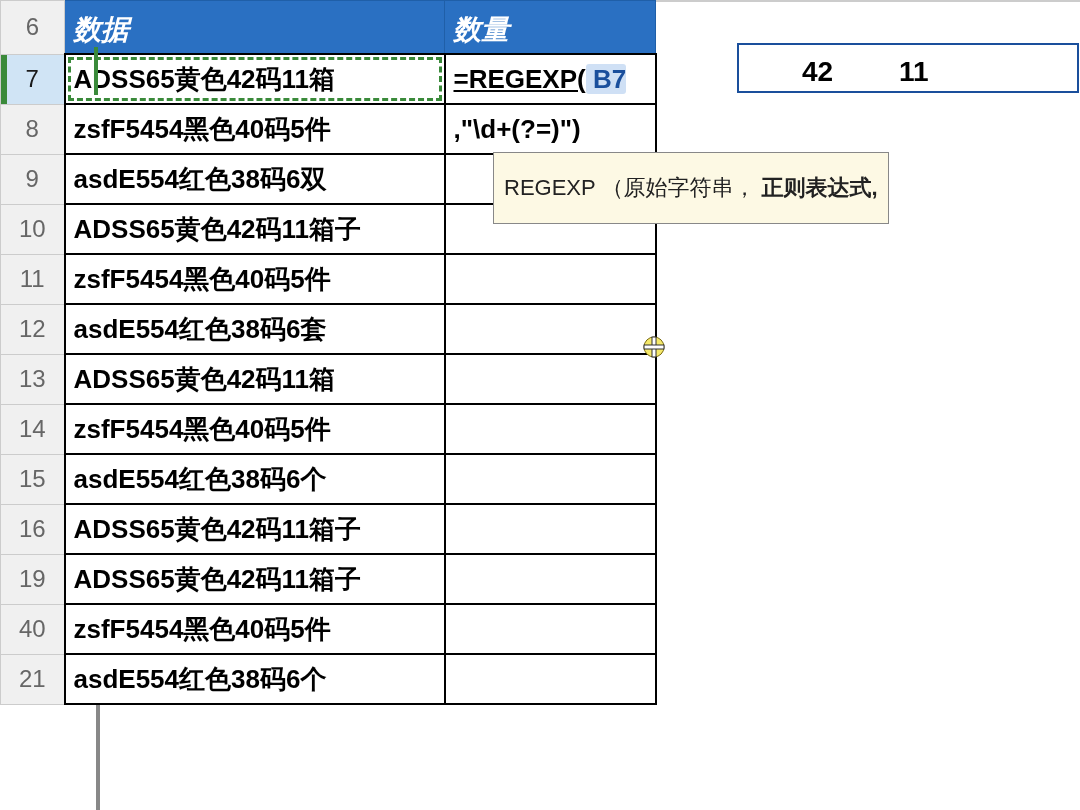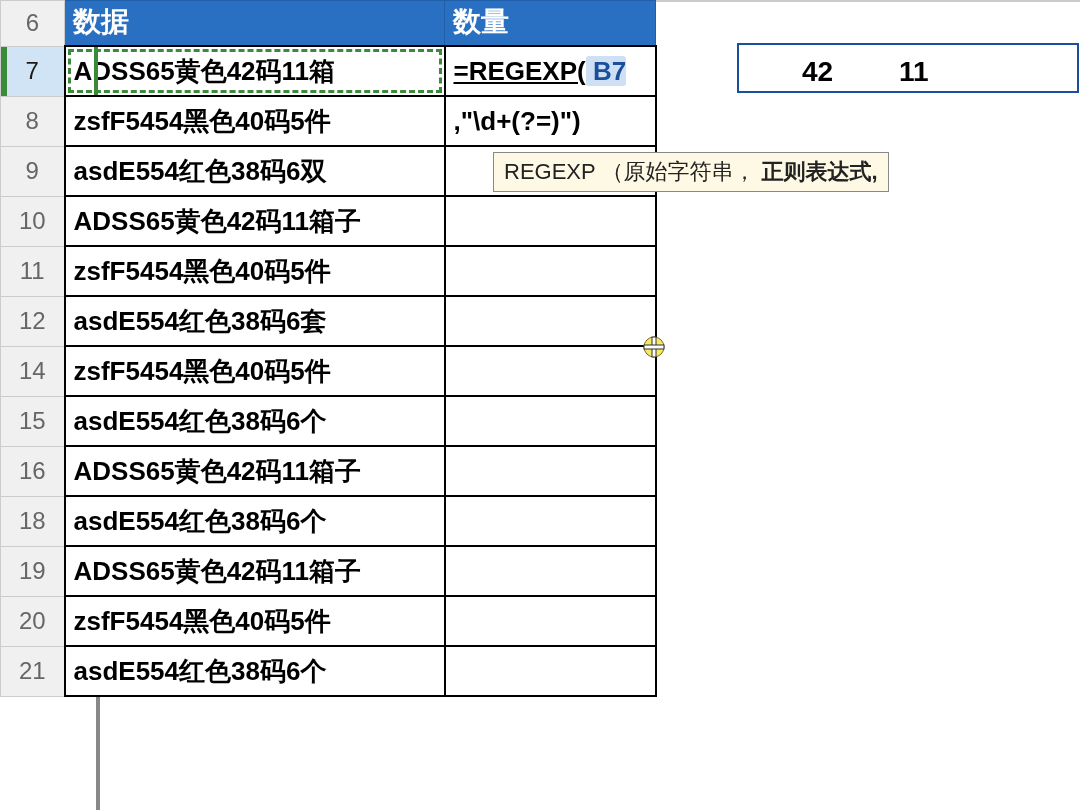--- a/index.html
+++ b/index.html
@@ -59,21 +59,21 @@
     white-space: nowrap;
   }
   .header-cell {
     background: #2a70c2;
     color: #fff;
     font-weight: bold;
     font-size: 28px;
     border: 1px solid #1f5fa8;
   }
   .header-row td.rowhead { height: 42px; }
-  .header-row .header-cell { height: 42px; padding-top:2px; }
+  .header-row .header-cell { height: 42px; padding-top:10px;font-style:italic; }
   .colB { width: 380px; }
   .colC { width: 211px; }
   .colB.boxed { border: 2px solid #000; }
   .colC.boxed { border: 2px solid #000; border-left: none; }
   .colC.boxed.first { border-left: 2px solid #000; }
   .editcell {
     border: 2px solid #1a4f9c;
     outline: 3px dashed #3a8a3a;
     outline-offset: -6px;
     background: #fff;
@@ -86,21 +86,21 @@
     color: #1a4f9c;
     border-radius: 3px;
     padding: 0 0;
   }
   .tooltip {
     position: absolute;
     left: 493px;
     top: 152px;
     background: #fdf9e4;
     border: 1px solid #888;
-    padding: 4px 10px;
+    padding: 20px 10px;
     font-size: 22px;
     font-weight: normal;
     color: #222;
     white-space: nowrap;
   }
   .tooltip b { font-weight: bold; }
   .cursor-cross {
     position: absolute;
     left: 640px;
     top: 333px;
@@ -186,46 +186,46 @@
     <td class="rowhead">11</td>
     <td class="colB boxed">zsfF5454黑色40码5件</td>
     <td class="colC boxed"></td>
   </tr>
   <tr>
     <td class="rowhead">12</td>
     <td class="colB boxed">asdE554红色38码6套</td>
     <td class="colC boxed"></td>
   </tr>
   <tr>
+    <td class="rowhead">13</td>
+    <td class="colB boxed">ADSS65黄色42码11箱</td>
+    <td class="colC boxed"></td>
+  </tr>
+  <tr>
     <td class="rowhead">14</td>
     <td class="colB boxed">zsfF5454黑色40码5件</td>
     <td class="colC boxed"></td>
   </tr>
   <tr>
     <td class="rowhead">15</td>
     <td class="colB boxed">asdE554红色38码6个</td>
     <td class="colC boxed"></td>
   </tr>
   <tr>
     <td class="rowhead">16</td>
     <td class="colB boxed">ADSS65黄色42码11箱子</td>
     <td class="colC boxed"></td>
   </tr>
   <tr>
-    <td class="rowhead">18</td>
-    <td class="colB boxed">asdE554红色38码6个</td>
-    <td class="colC boxed"></td>
-  </tr>
-  <tr>
     <td class="rowhead">19</td>
     <td class="colB boxed">ADSS65黄色42码11箱子</td>
     <td class="colC boxed"></td>
   </tr>
   <tr>
-    <td class="rowhead">20</td>
+    <td class="rowhead">40</td>
     <td class="colB boxed">zsfF5454黑色40码5件</td>
     <td class="colC boxed"></td>
   </tr>
   <tr>
     <td class="rowhead">21</td>
     <td class="colB boxed">asdE554红色38码6个</td>
     <td class="colC boxed"></td>
   </tr>
 </tbody>
   </table>

